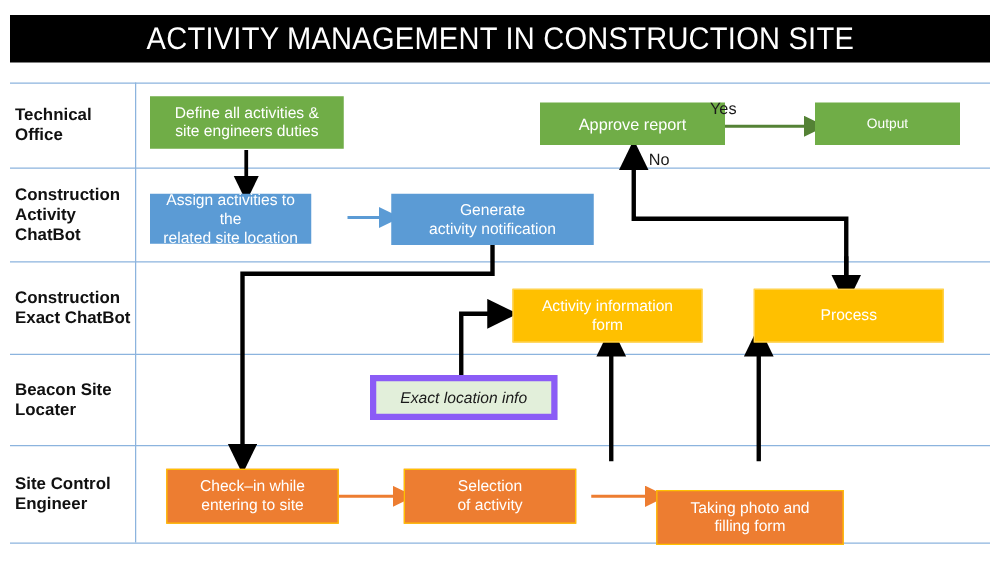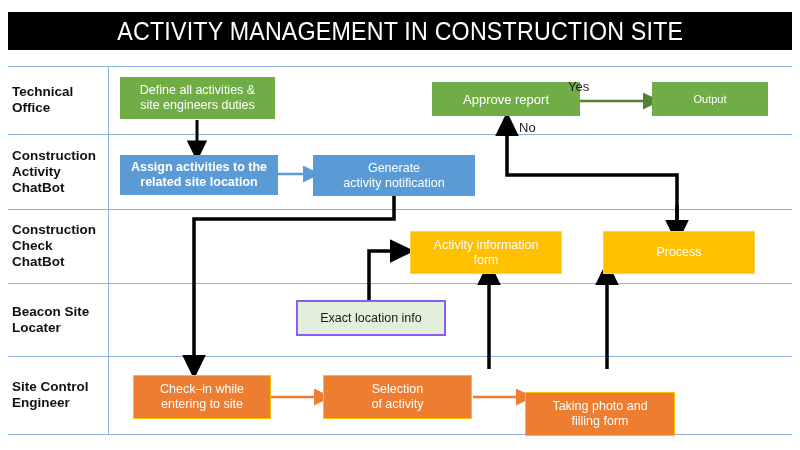--- a/index.html
+++ b/index.html
@@ -44,21 +44,21 @@
     display:flex;align-items:center;justify-content:center;
     text-align:center;
     font-size:12.5px;line-height:15px;
     box-sizing:border-box;
     padding:2px 4px;
   }
   .box-green{background:#70ad47;color:#ffffff;}
   .box-blue{background:#5b9bd5;color:#ffffff;}
   .box-amber{background:#ffc000;color:#ffffff;border:1px solid #ffd24d;}
   .box-orange{background:#ed7d31;color:#ffffff;border:1px solid #ffc000;}
-  .box-mint{background:#e2efda;color:#1a1a1a;border:2px solid #8b5cf6;}
+  .box-mint{background:#e2efda;color:#1a1a1a;border:5px solid #8b5cf6;font-style:italic;}
 
   
   .conn{position:absolute;left:0;top:0;width:800px;height:450px;pointer-events:none;}
 
   .edge-label{
     position:absolute;
     font-size:13px;color:#1a1a1a;
     white-space:nowrap;
   }
 </style>
@@ -91,21 +91,21 @@
     <div class="lane-label" style="top:72px;height:75px;">
       <div>
         <div>Construction</div>
         <div>Activity</div>
         <div>ChatBot</div>
       </div>
     </div>
     <div class="lane-label" style="top:147px;height:74px;">
       <div>
         <div>Construction</div>
-        <div>Check ChatBot</div>
+        <div>Exact ChatBot</div>
       </div>
     </div>
     <div class="lane-label" style="top:221px;height:73px;">
       <div>
         <div>Beacon Site</div>
         <div>Locater</div>
       </div>
     </div>
     <div class="lane-label" style="top:294px;height:78px;">
       <div>
@@ -164,21 +164,21 @@
     <span>Approve report</span>
   </div>
 
   <div class="box box-green" style="left:652px;top:82px;width:116px;height:34px;font-size:11px;text-align:center;">
     <span>Output</span>
   </div>
 
   <span class="edge-label" style="left:568px;top:79px;">Yes</span>
   <span class="edge-label" style="left:519px;top:120px;">No</span>
 
-  <div class="box box-blue" style="left:120px;top:155px;width:158px;height:40px;font-weight:bold;">
+  <div class="box box-blue" style="left:120px;top:155px;width:129px;height:40px;">
     <div>
       <div>Assign activities to the</div>
       <div>related site location</div>
     </div>
   </div>
 
   <div class="box box-blue" style="left:313px;top:155px;width:162px;height:41px;">
     <div>
       <div>Generate</div>
       <div>activity notification</div>
@@ -202,21 +202,21 @@
     <span>Exact location info</span>
   </div>
 
   <div class="box box-orange" style="left:133px;top:375px;width:138px;height:44px;">
     <div>
       <div>Check–in while</div>
       <div>entering to site</div>
     </div>
   </div>
 
-  <div class="box box-orange" style="left:323px;top:375px;width:149px;height:44px;">
+  <div class="box box-orange" style="left:323px;top:375px;width:138px;height:44px;">
     <div>
       <div>Selection</div>
       <div>of activity</div>
     </div>
   </div>
 
   <div class="box box-orange" style="left:525px;top:375px;width:150px;height:44px;margin-top:17px;">
     <div>
       <div>Taking photo and</div>
       <div>filling form</div>

